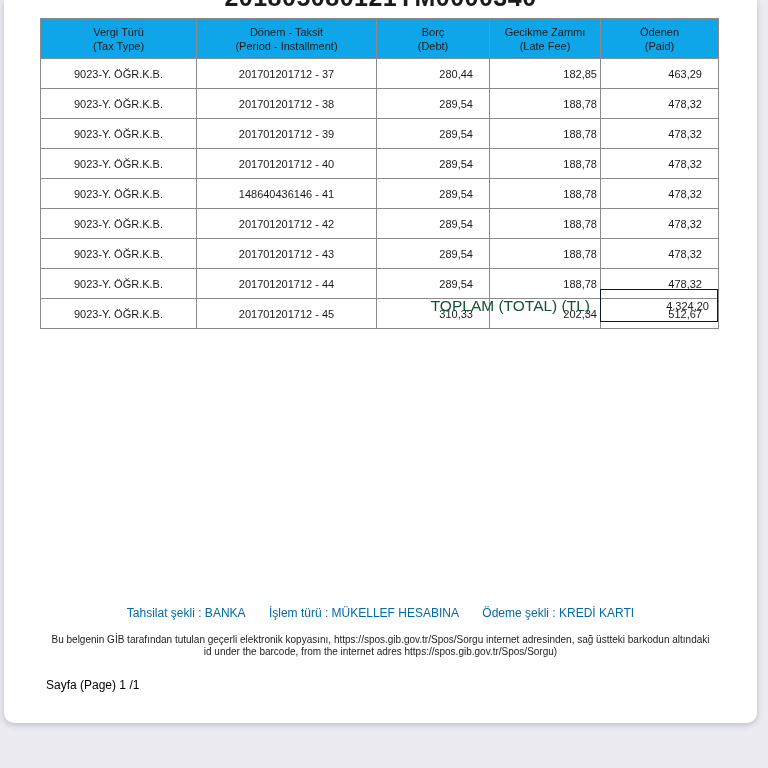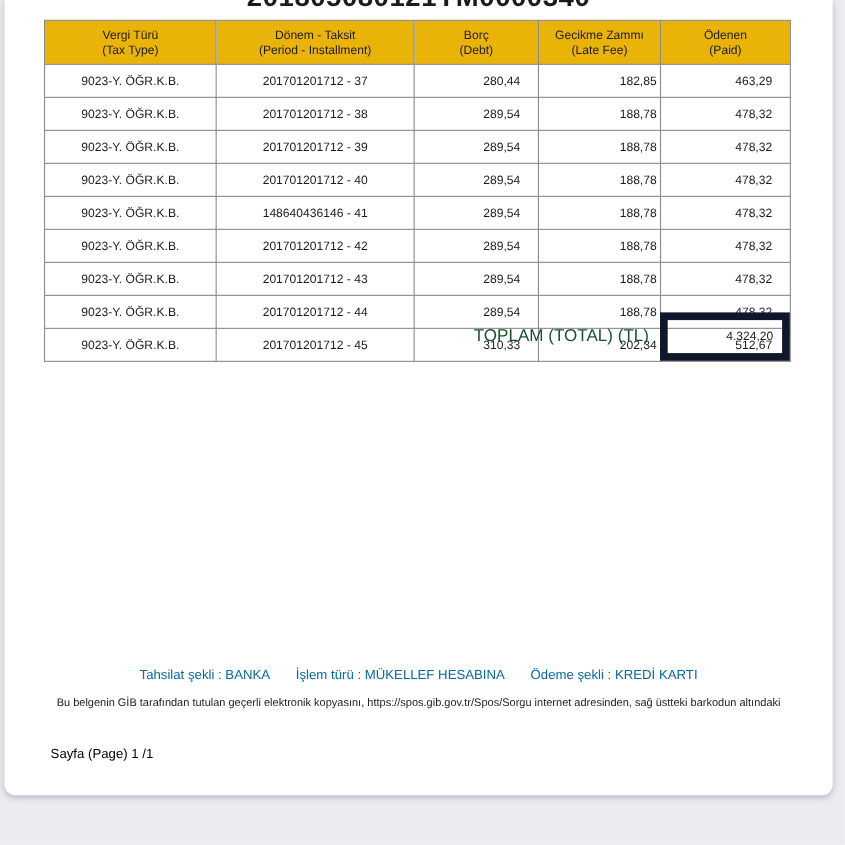--- a/index.html
+++ b/index.html
@@ -29,42 +29,42 @@
     position:absolute; left:36px; top:18px;
     border-collapse:collapse; table-layout:fixed;
     width:678px;
     font-size:11px;
   }
   table.receipt th, table.receipt td {
     border:1px solid #8a8a8a;
     overflow:hidden; white-space:nowrap;
   }
   table.receipt th {
-    background:#eab308;
+    background:#0ea5e9;
     font-weight:normal;
     height:40px; text-align:center; line-height:14px;
     vertical-align:middle;
   }
   table.receipt td { height:30px; vertical-align:middle; }
   .col0{width:156px;} .col1{width:180px;} .col2{width:113px;} .col3{width:111px;} .col4{width:118px;}
   td.c-center{text-align:center;}
   td.c-right{text-align:right; padding-right:16px;}
   td.c-right-tight{text-align:right; padding-right:3px;}
   
   .total-row {
     position:absolute; left:36px; top:289px; width:678px; height:33px;
     display:flex; align-items:center;
   }
   .total-label {
     width:560px; text-align:right; padding-right:10px;
     font-size:15.5px; color:#14532d;
   }
   .total-box {
-    width:118px; height:44px;
-    border:7px solid #0f172a;
+    width:118px; height:33px;
+    border:1px solid #0f172a;
     display:flex; align-items:center; justify-content:flex-end;
     padding-right:8px; font-size:11px;
   }
   
   .payment-line {
     position:absolute; top:606px; left:0; width:100%;
     text-align:center; font-size:12px; color:#0369a1;
     white-space:nowrap;
   }
   .payment-line span.seg { margin:0 10px; }
@@ -190,17 +190,18 @@
   </div>
 
   <div class="payment-line">
     <span class="seg">Tahsilat şekli : BANKA</span>
     <span class="seg">İşlem türü : MÜKELLEF HESABINA</span>
     <span class="seg">Ödeme şekli : KREDİ KARTI</span>
   </div>
 
   <div class="fine-print">
     <div>Bu belgenin GİB tarafından tutulan geçerli elektronik kopyasını, https://spos.gib.gov.tr/Spos/Sorgu internet adresinden, sağ üstteki barkodun altındaki</div>
+    <div>id under the barcode, from the internet adres https://spos.gib.gov.tr/Spos/Sorgu)</div>
   </div>
 
   <div class="page-label">Sayfa (Page) 1 /1</div>
 
 </div>
 
 </body></html>

